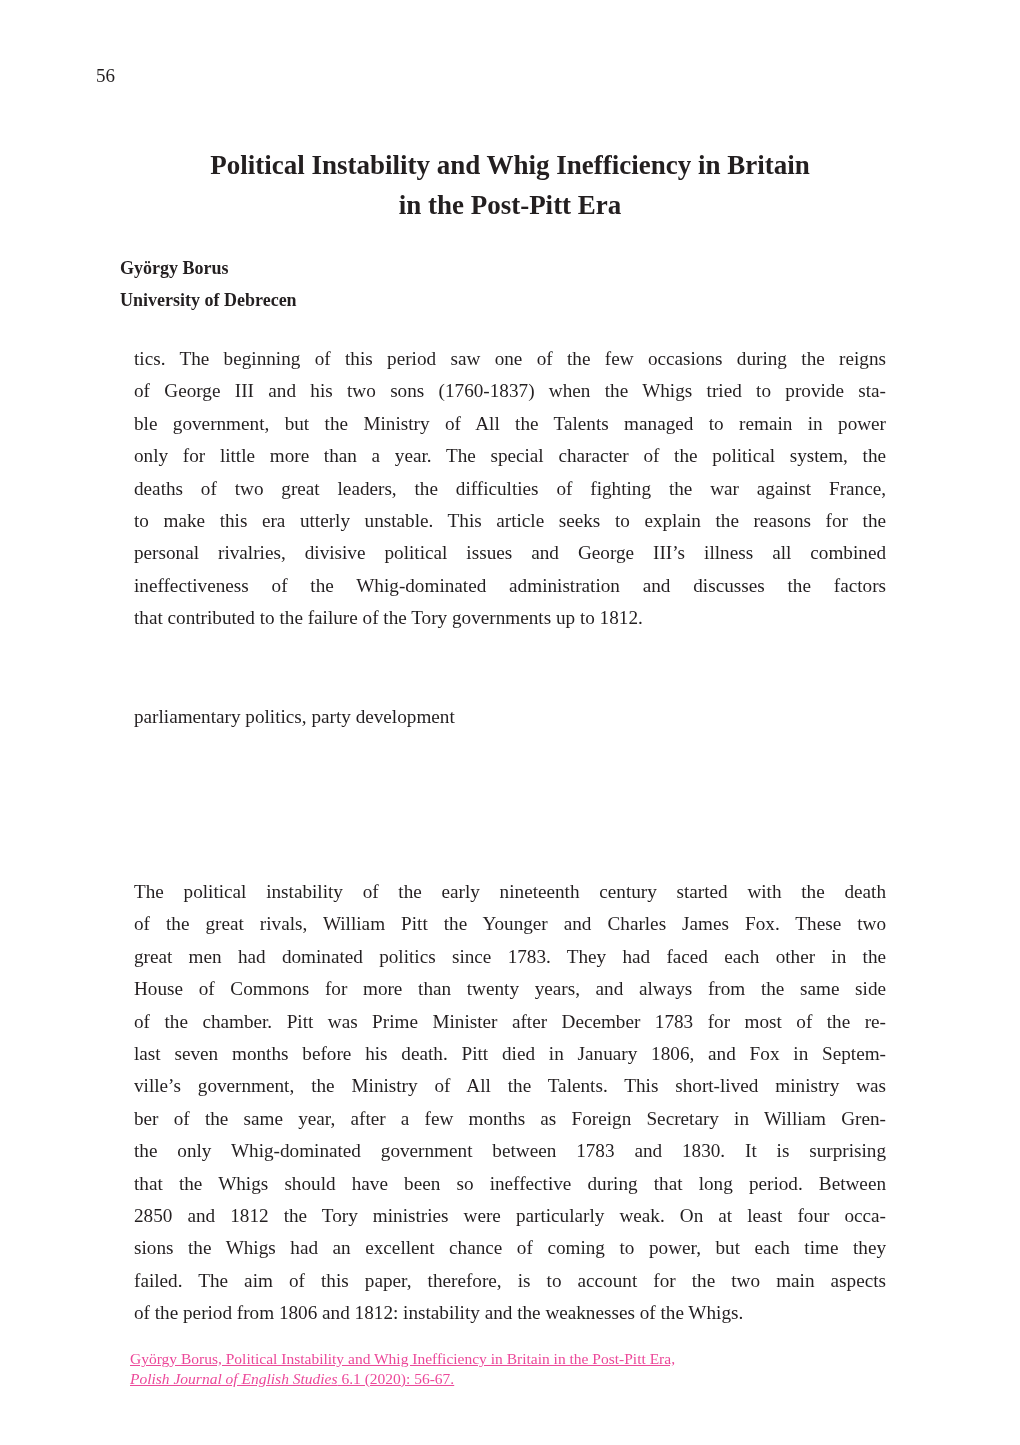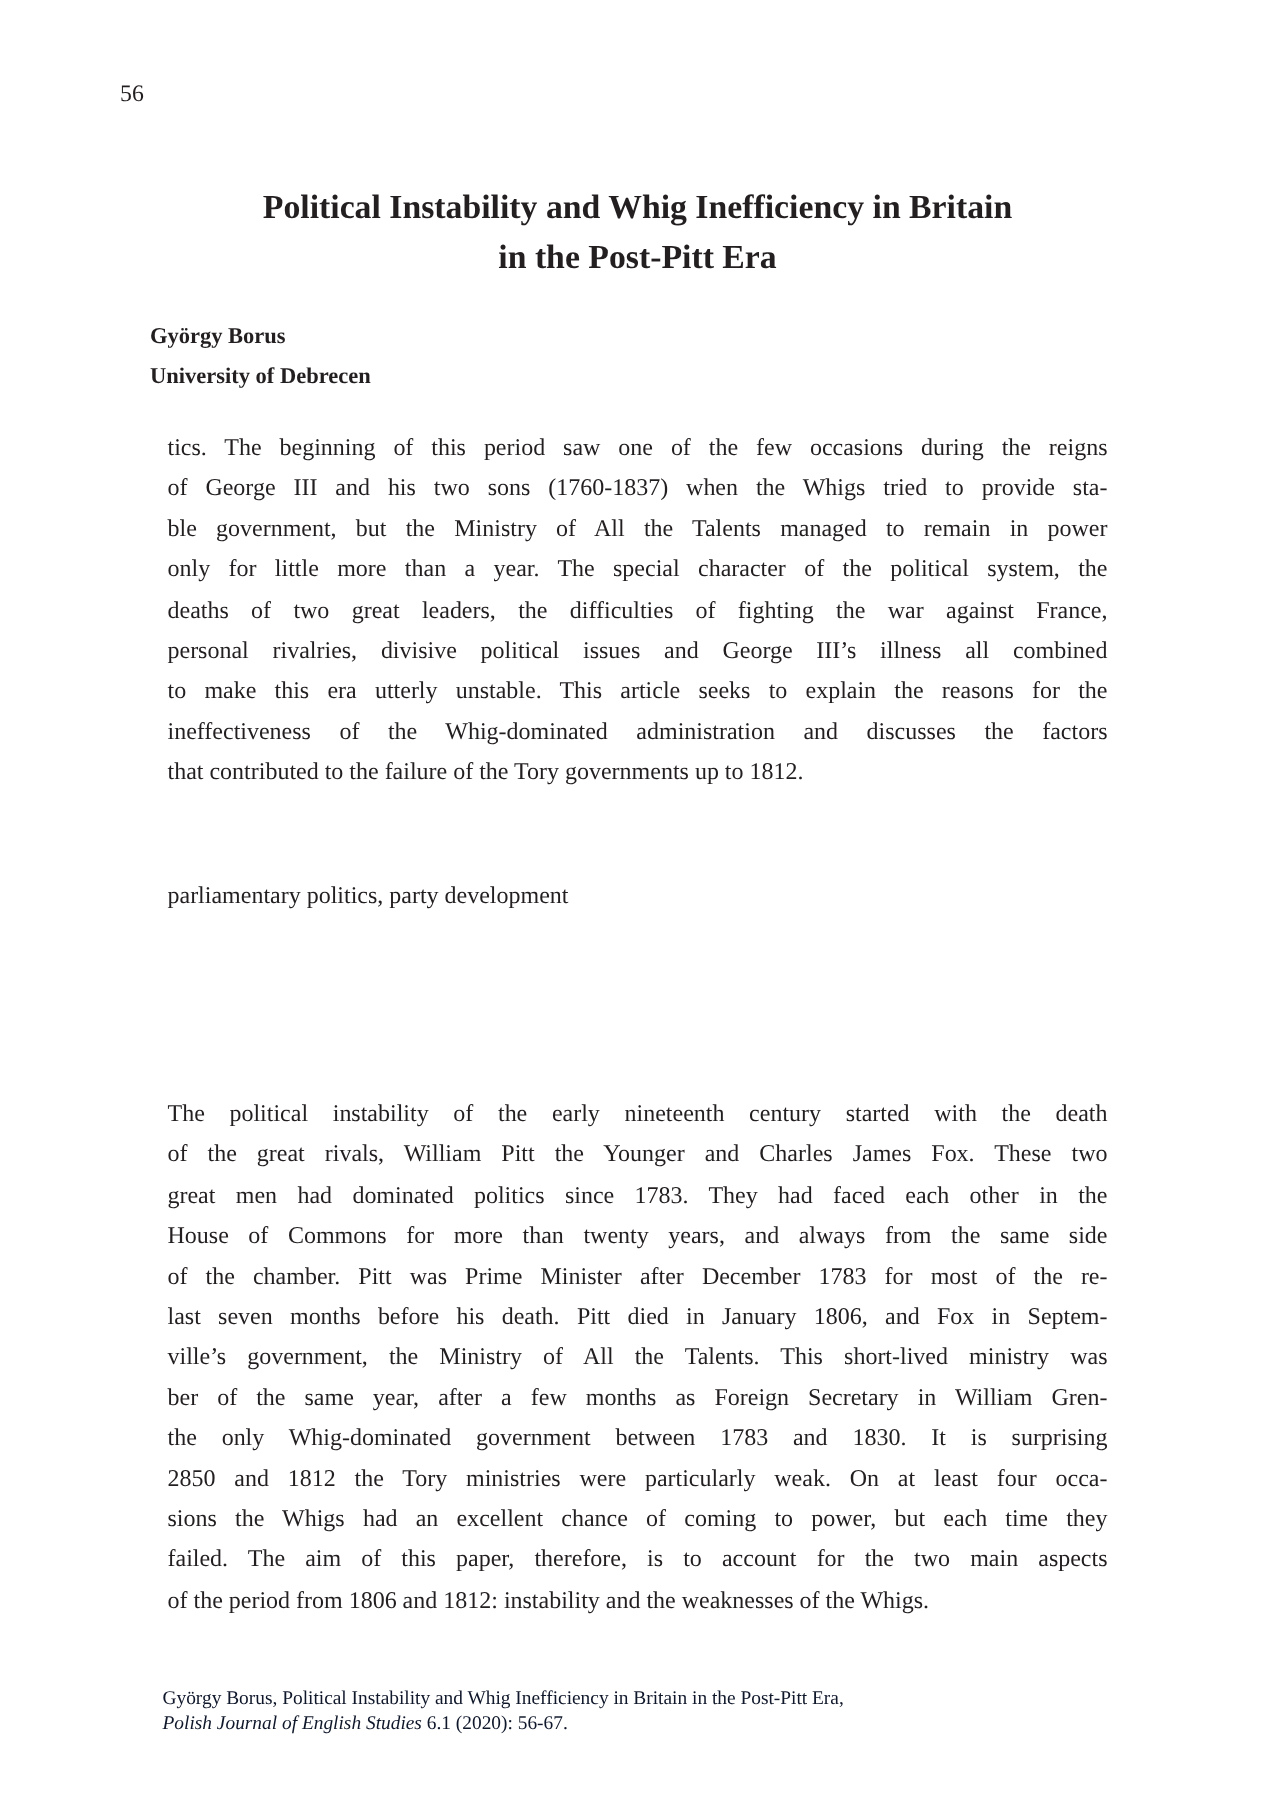--- a/index.html
+++ b/index.html
@@ -55,21 +55,22 @@
     .body-text { top: 828px; margin-top: 48px; }
     .label { font-weight: bold; }
     .line { display: block; text-align: justify; text-align-last: justify; white-space: nowrap; }
     .line.last { text-align-last: left; }
     .footer {
       position: absolute;
       left: 130px;
       top: 1349px;
       font-size: 15.5px;
       line-height: 20px;
-      color: #0f172a;
+      color: #ec4899;
+      text-decoration: underline;
     }
     .footer span.row { display: block; }
     .footer em { font-style: italic; }
   </style>
 </head>
 <body>
 
 <div class="page-number">56</div>
 
 <h1 class="title">
@@ -81,40 +82,41 @@
   <span>György Borus</span>
   <span>University of Debrecen</span>
 </div>
 
 <div class="text-block abstract">
   <span class="line">tics. The beginning of this period saw one of the few occasions during the reigns</span>
   <span class="line">of George III and his two sons (1760-1837) when the Whigs tried to provide sta-</span>
   <span class="line">ble government, but the Ministry of All the Talents managed to remain in power</span>
   <span class="line">only for little more than a year. The special character of the political system, the</span>
   <span class="line">deaths of two great leaders, the difficulties of fighting the war against France,</span>
+  <span class="line">to make this era utterly unstable. This article seeks to explain the reasons for the</span>
   <span class="line">personal rivalries, divisive political issues and George III’s illness all combined</span>
-  <span class="line">to make this era utterly unstable. This article seeks to explain the reasons for the</span>
   <span class="line">ineffectiveness of the Whig-dominated administration and discusses the factors</span>
   <span class="line last">that contributed to the failure of the Tory governments up to 1812.</span>
 </div>
 
 <div class="text-block keywords">
   <span class="line last">parliamentary politics, party development</span>
 </div>
 
 <div class="text-block body-text">
   <span class="line">The political instability of the early nineteenth century started with the death</span>
   <span class="line">of the great rivals, William Pitt the Younger and Charles James Fox. These two</span>
   <span class="line">great men had dominated politics since 1783. They had faced each other in the</span>
   <span class="line">House of Commons for more than twenty years, and always from the same side</span>
   <span class="line">of the chamber. Pitt was Prime Minister after December 1783 for most of the re-</span>
   <span class="line">last seven months before his death. Pitt died in January 1806, and Fox in Septem-</span>
   <span class="line">ville’s government, the Ministry of All the Talents. This short-lived ministry was</span>
   <span class="line">ber of the same year, after a few months as Foreign Secretary in William Gren-</span>
   <span class="line">the only Whig-dominated government between 1783 and 1830. It is surprising</span>
+  <span class="line">that the Whigs should have been so ineffective during that long period. Between</span>
   <span class="line">2850 and 1812 the Tory ministries were particularly weak. On at least four occa-</span>
   <span class="line">sions the Whigs had an excellent chance of coming to power, but each time they</span>
   <span class="line">failed. The aim of this paper, therefore, is to account for the two main aspects</span>
   <span class="line last">of the period from 1806 and 1812: instability and the weaknesses of the Whigs.</span>
 </div>
 
 <div class="footer">
   <span class="row">György Borus, Political Instability and Whig Inefficiency in Britain in the Post-Pitt Era,</span>
   <span class="row"><em>Polish Journal of English Studies</em><span> 6.1 (2020): 56-67.</span></span>
 </div>

